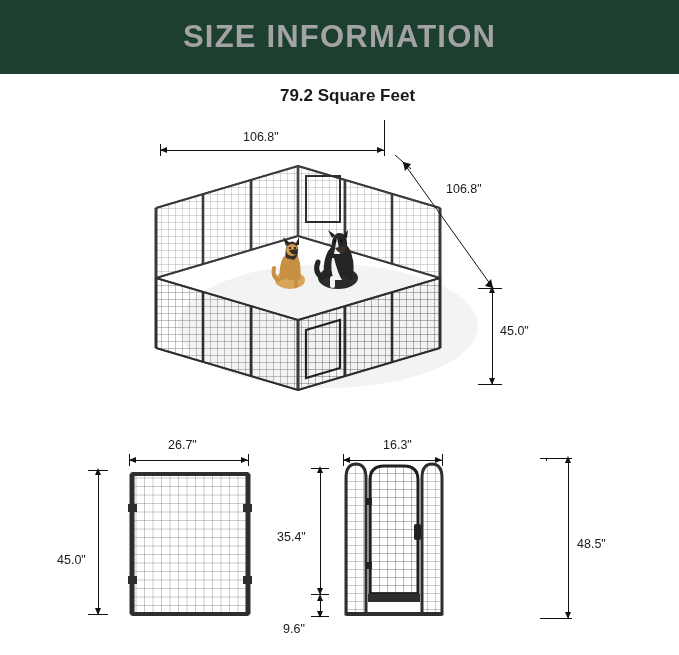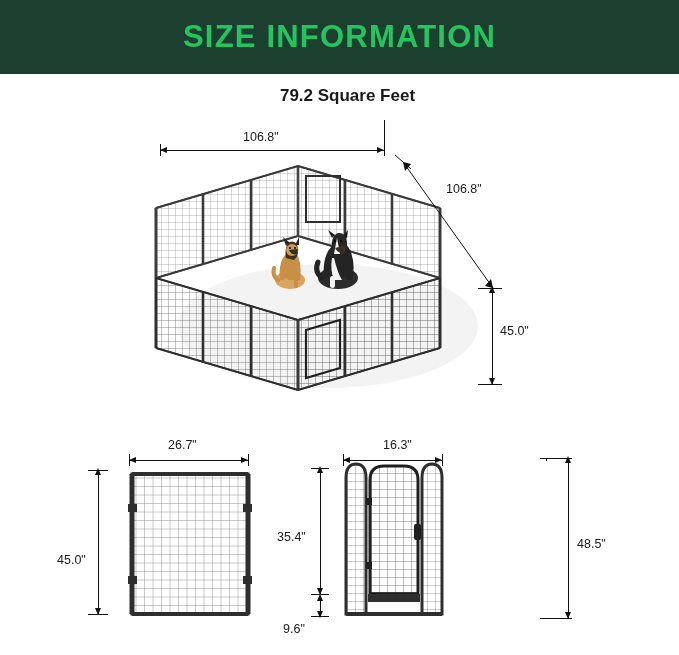--- a/index.html
+++ b/index.html
@@ -22,21 +22,21 @@
     position: absolute;
     top: 0; left: 0;
     width: 679px;
     height: 74px;
     background: #1d3f30;
     display: flex;
     align-items: center;
     justify-content: center;
   }
   .header-title {
-    color: #22c55e;
+    color: #a3a3a3;
     font-size: 31px;
     font-weight: bold;
     letter-spacing: 1.2px;
     font-family: "Liberation Sans", sans-serif;
   }
 
   
   .subtitle {
     position: absolute;
     top: 86px; left: 0;

